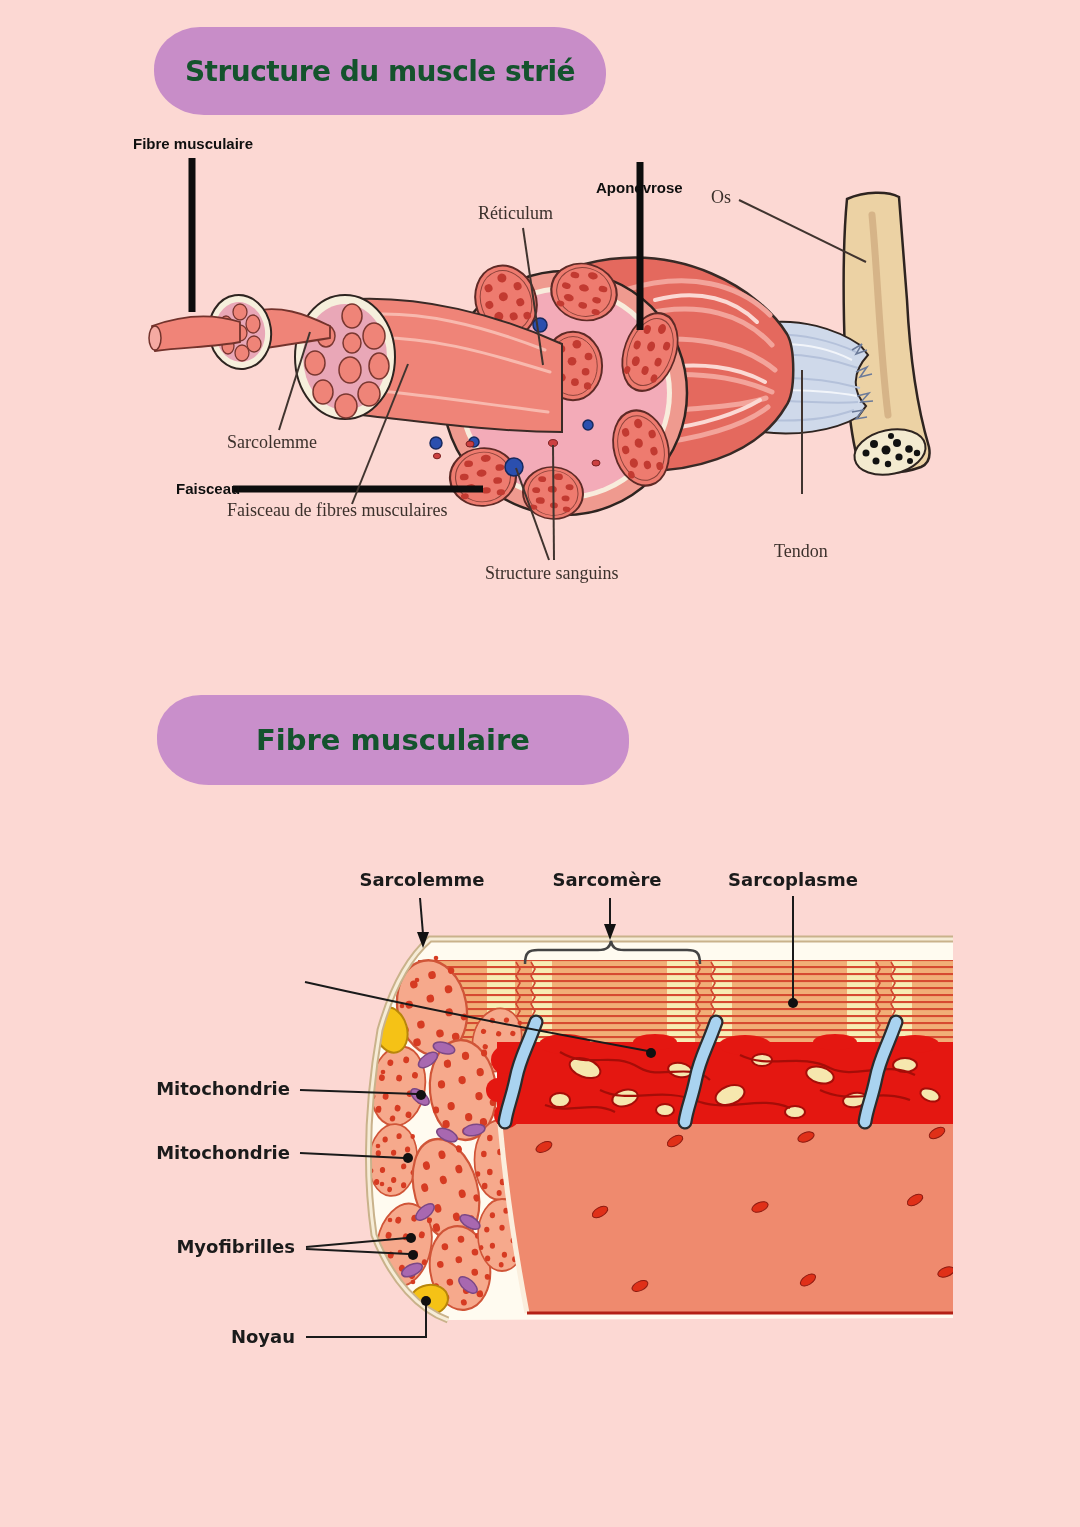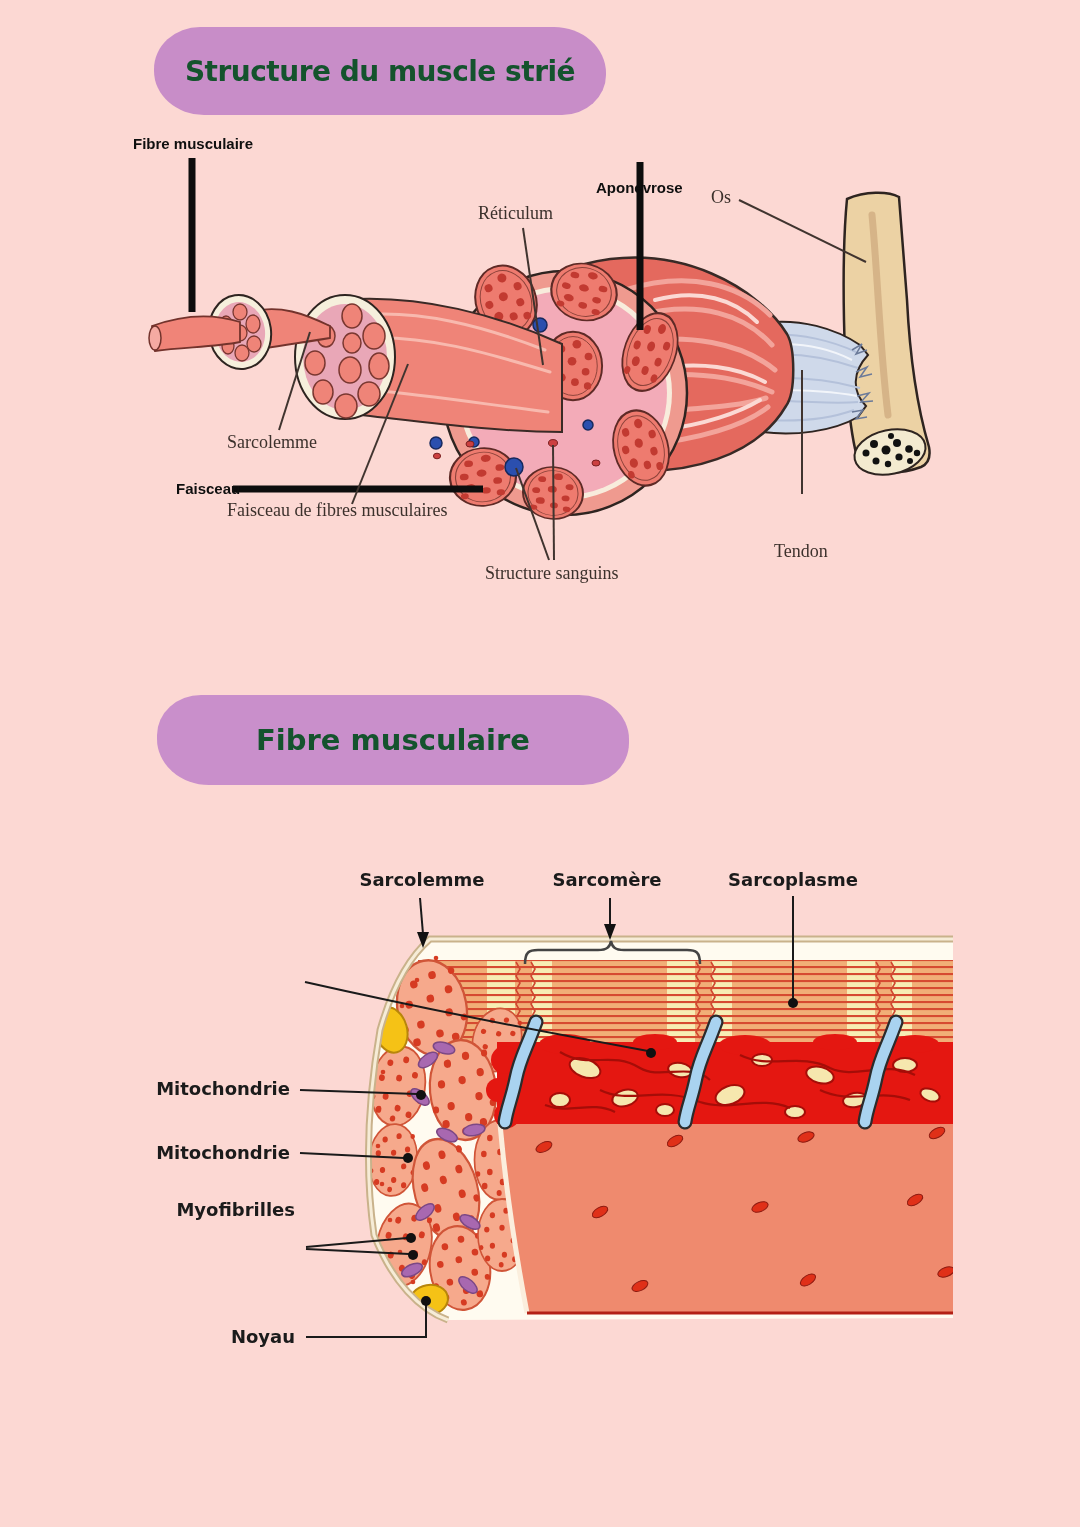--- a/index.html
+++ b/index.html
@@ -413,16 +413,16 @@
   <div class="lab ann" style="left:160px;top:480px;margin-left:16px;">Faisceau</div>
   <div class="lab serif" style="left:227px;top:500px;">Faisceau de fibres musculaires</div>
   <div class="lab serif" style="left:774px;top:497px;margin-top:44px;">Tendon</div>
   <div class="lab serif" style="left:485px;top:563px;">Structure sanguins</div>
 
   <div class="lab lbl-b ctr" style="left:332px;top:869px;width:180px;">Sarcolemme</div>
   <div class="lab lbl-b ctr" style="left:517px;top:869px;width:180px;">Sarcomère</div>
   <div class="lab lbl-b ctr" style="left:703px;top:869px;width:180px;">Sarcoplasme</div>
   <div class="lab lbl-b rgt" style="left:105px;top:1077px;width:185px;">Mitochondrie</div>
   <div class="lab lbl-b rgt" style="left:105px;top:1141px;width:185px;">Mitochondrie</div>
-  <div class="lab lbl-b rgt" style="left:110px;top:1198px;width:185px;">Myofibrilles</div>
+  <div class="lab lbl-b rgt" style="left:110px;top:1235px;width:185px;">Myofibrilles</div>
   <div class="lab lbl-b rgt" style="left:110px;top:1325px;width:185px;">Noyau</div>
 
 </div>
 
 </body></html>

